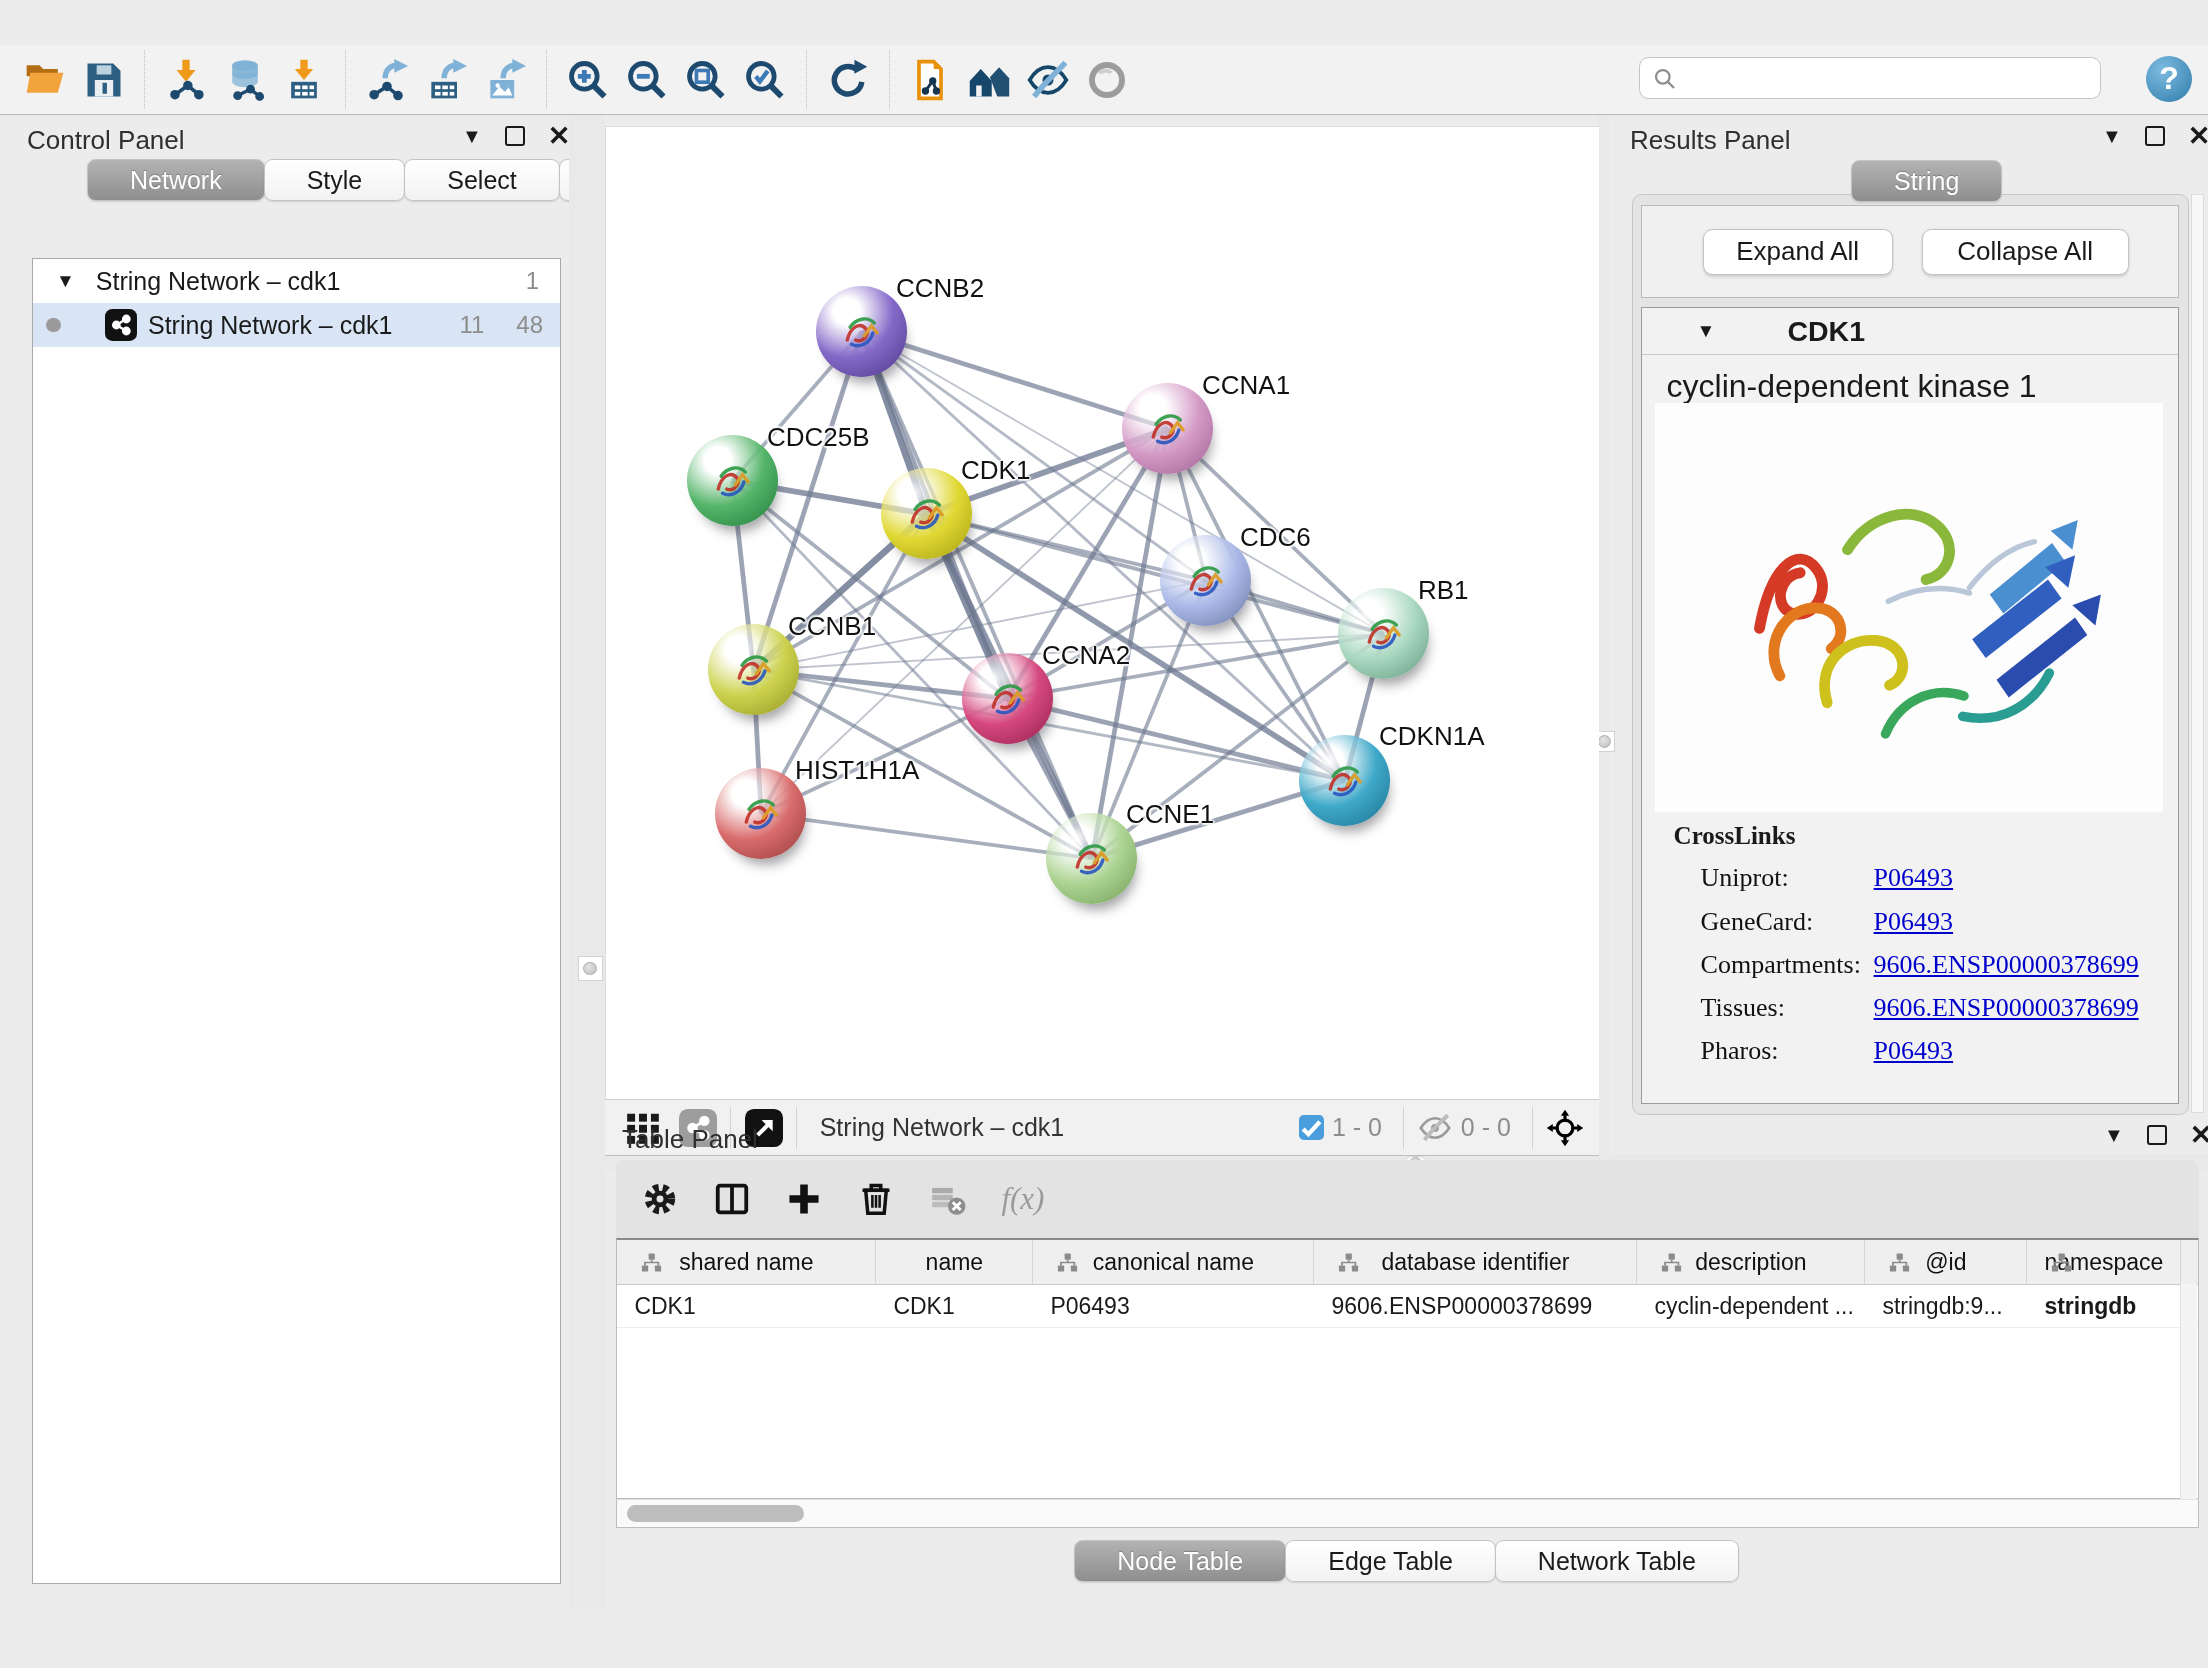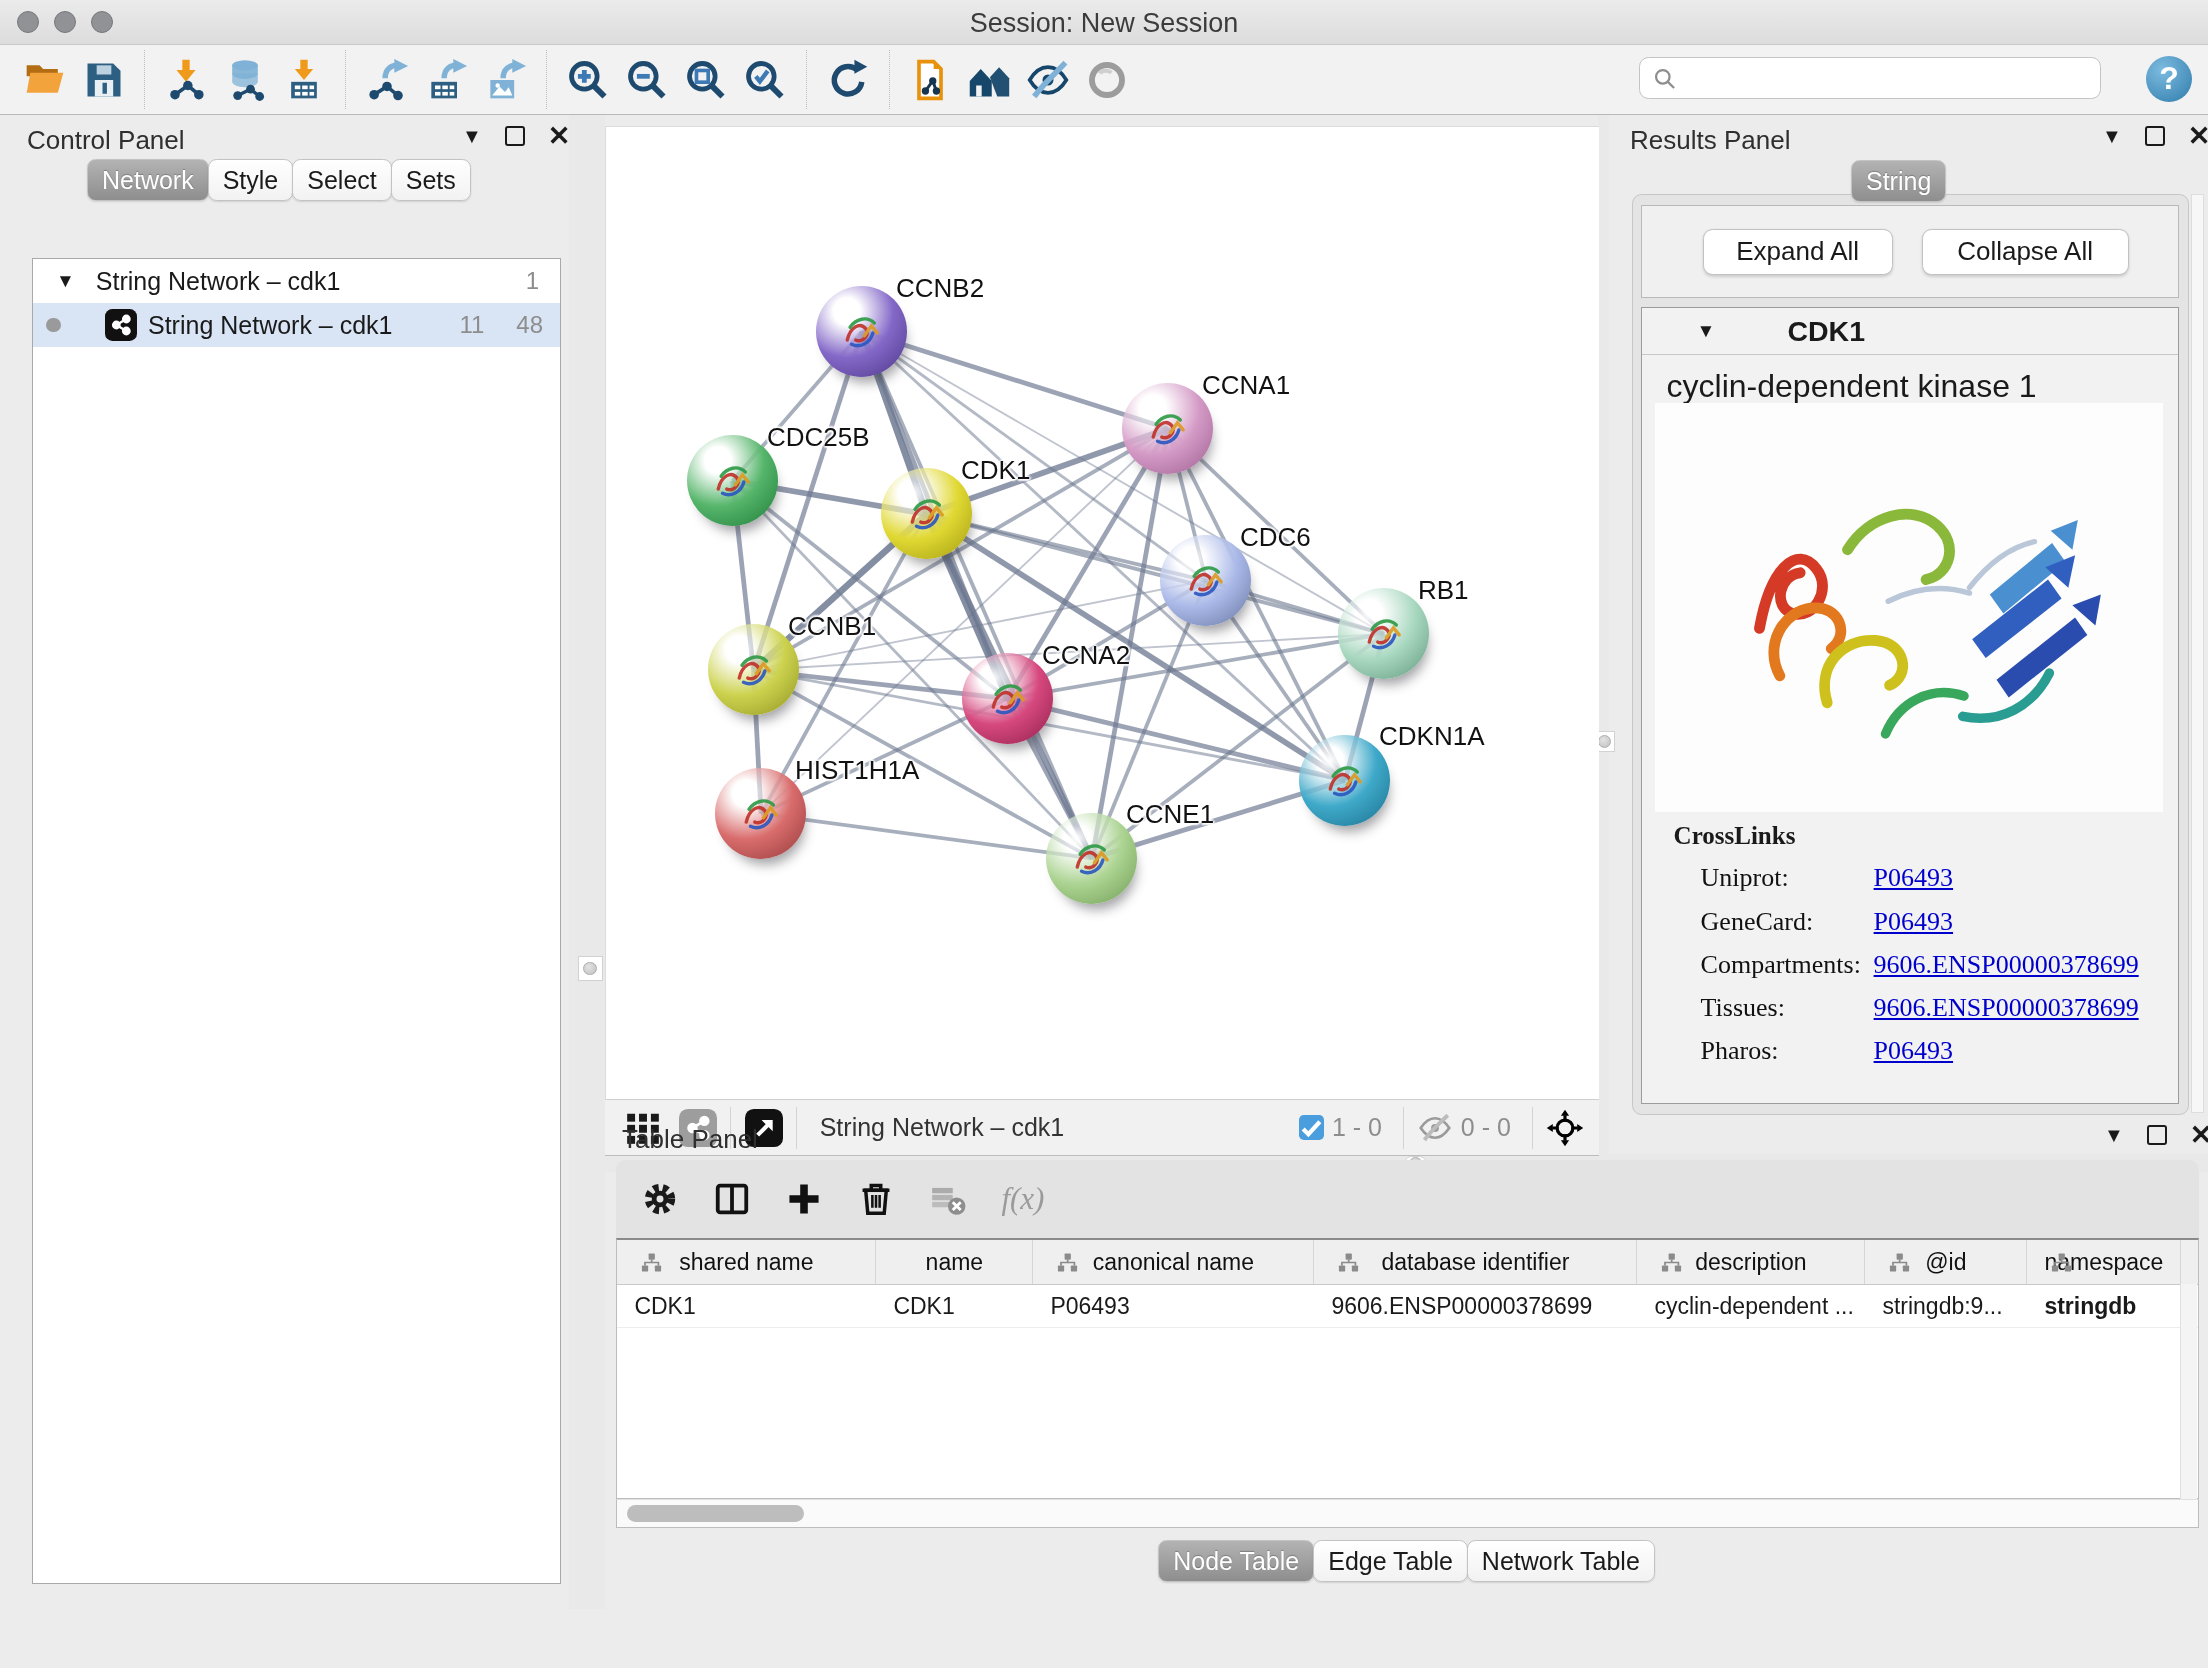--- a/index.html
+++ b/index.html
@@ -24,21 +24,21 @@
     font-family:"Liberation Sans",sans-serif;}
   #help-btn{position:absolute;left:2146px;top:10.5px;width:46px;height:46px;border-radius:50%;
     background:radial-gradient(circle at 35% 30%,#7dbbe0,#2f7cab);color:#fff;font-size:32px;font-weight:bold;
     display:flex;align-items:center;justify-content:center;}
   
   .phead-title{font-size:26px;color:#2f2f2f;}
   .picons{display:flex;align-items:center;gap:23px;}
   .i-caret{font-size:20px;color:#1a1a1a;}
   .i-float{width:16px;height:16px;border:2.9px solid #1a1a1a;border-radius:2.9px;}
   .i-close{font-size:27px;font-weight:bold;color:#1a1a1a;line-height:19px;}
-  .tabbtn{height:40px;padding:0 14px;background:linear-gradient(#ffffff,#f2f2f2);border:1px solid #c3c3c3;
+  .tabbtn{height:40px;padding:0 42px;background:linear-gradient(#ffffff,#f2f2f2);border:1px solid #c3c3c3;
     display:flex;align-items:center;font-size:25px;border-radius:8.6px;margin-left:-1px;box-shadow:0 1px 1.9px rgba(0,0,0,.12);}
   .tabbtn.sel{background:linear-gradient(#b3b3b3,#8e8e8e);color:#fff;text-shadow:0 -1px 1px rgba(0,0,0,.25);}
   .knob{background:radial-gradient(circle at 40% 35%,#e3e3e3,#bfbfbf);border:1px solid #adadad;border-radius:50%;}
   
   #control-panel{position:absolute;left:0;top:115px;width:569px;height:1494px;}
   #cp-tabs{position:absolute;left:88px;top:44px;display:flex;}
   #cp-selrow{position:absolute;left:32px;top:99px;width:529px;height:42px;display:flex;align-items:center;}
   #cp-selrow svg.chev{width:28.5px;height:28.5px;}
   #cp-status{flex:1;text-align:center;font-size:23px;color:#1f1f1f;}
   #cp-list{position:absolute;left:32px;top:143px;width:529px;height:1326px;background:#fff;
@@ -123,26 +123,20 @@
   .sb-btn svg{width:30px;height:30px;}
   #memory-btn{position:absolute;left:2052px;top:5.7px;width:143px;height:46px;background:linear-gradient(#fdfdfd,#f2f2f2);
     border:1.9px solid #b0b0b0;display:flex;align-items:center;justify-content:center;gap:11.4px;font-size:26px;}
   #memory-btn .gdot{width:23px;height:23px;border-radius:50%;background:#1a9e3f;}
 </style>
 </head>
 <body>
 
 <div id="app">
 
-  <div id="titlebar">
-    <div class="tl" style="left:17px"></div>
-    <div class="tl" style="left:54px"></div>
-    <div class="tl" style="left:91px"></div>
-    <div id="win-title">Session: New Session</div>
-  </div>
 
   <div id="toolbar">
     <div id="tb-groups">
         <div class="tbtn">
           <svg viewBox="0 0 24 24">
             <path d="M2 4h7l2 2h8v4H2z" fill="#b36d12"></path>
             <path d="M4 8h18l-3 11H2z" fill="#f2a33c"></path>
           </svg>
         </div>
         <div class="tbtn">

